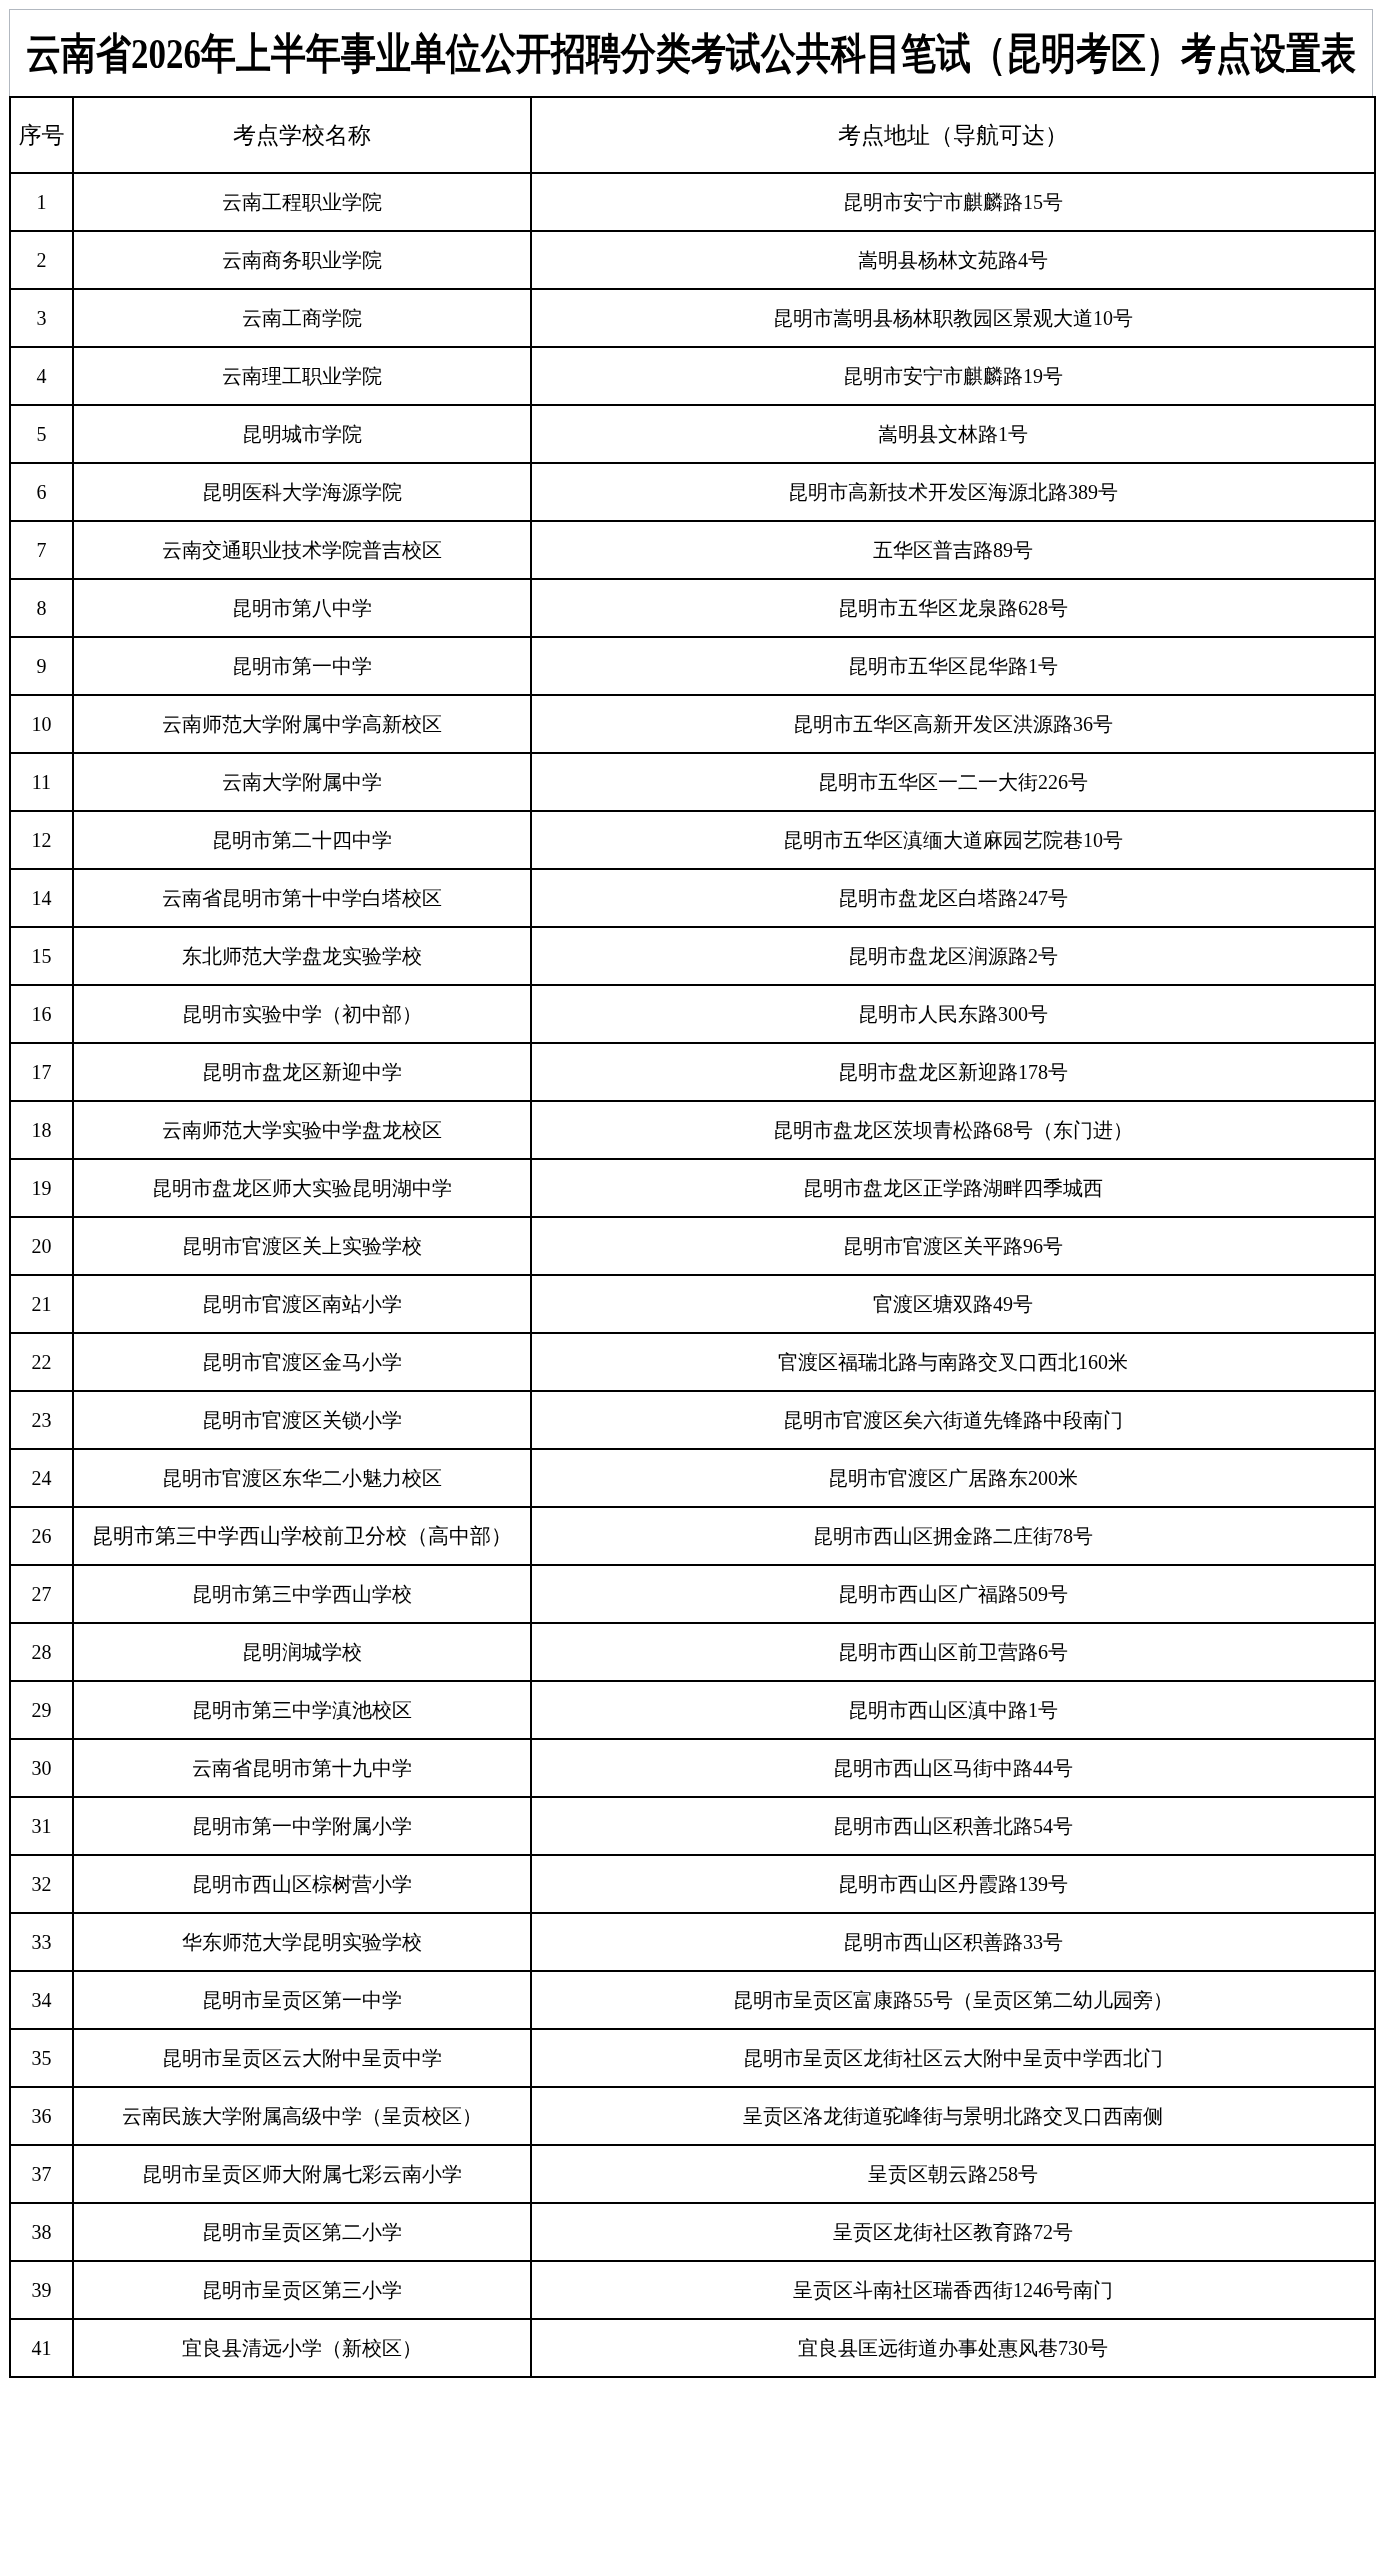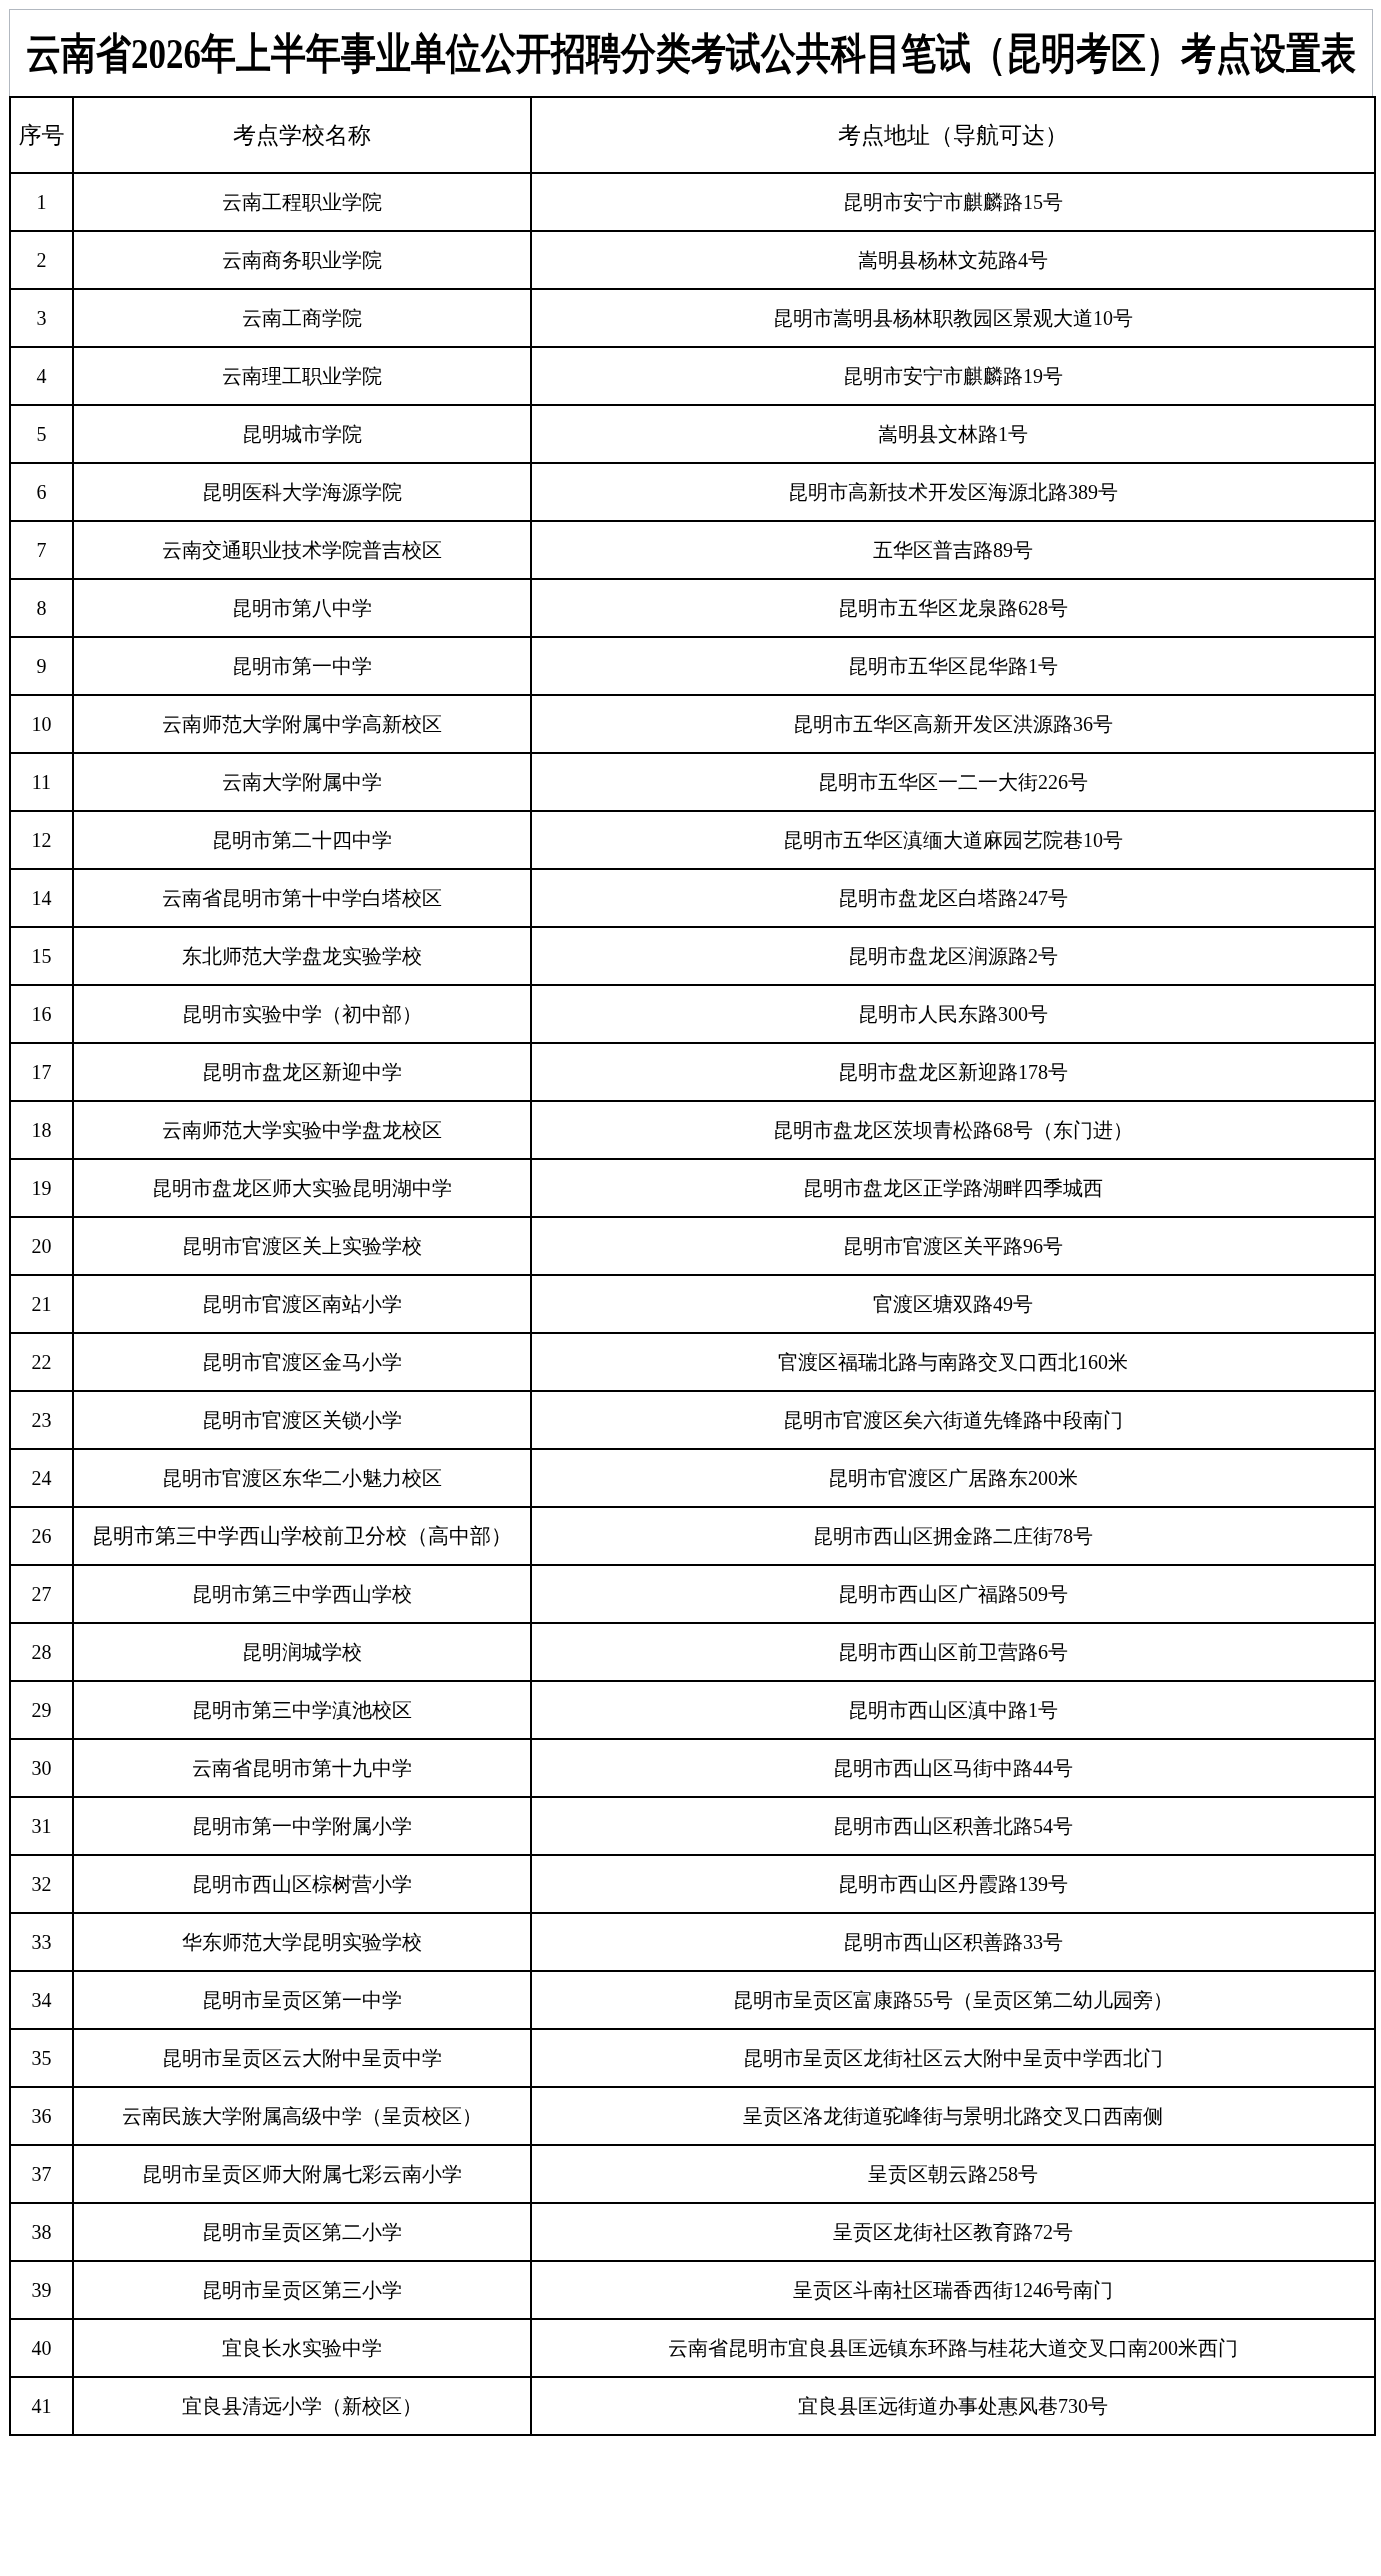--- a/index.html
+++ b/index.html
@@ -273,25 +273,20 @@
         <td class="cell-no">38</td>
         <td class="cell-school">昆明市呈贡区第二小学</td>
         <td class="cell-addr">呈贡区龙街社区教育路72号</td>
       </tr>
         <tr>
         <td class="cell-no">39</td>
         <td class="cell-school">昆明市呈贡区第三小学</td>
         <td class="cell-addr">呈贡区斗南社区瑞香西街1246号南门</td>
       </tr>
         <tr>
-        <td class="cell-no">40</td>
-        <td class="cell-school">宜良长水实验中学</td>
-        <td class="cell-addr">云南省昆明市宜良县匡远镇东环路与桂花大道交叉口南200米西门</td>
-      </tr>
-        <tr>
         <td class="cell-no">41</td>
         <td class="cell-school">宜良县清远小学（新校区）</td>
         <td class="cell-addr">宜良县匡远街道办事处惠风巷730号</td>
       </tr>
       </tbody>
   </table>
 
 </div>
 
 

